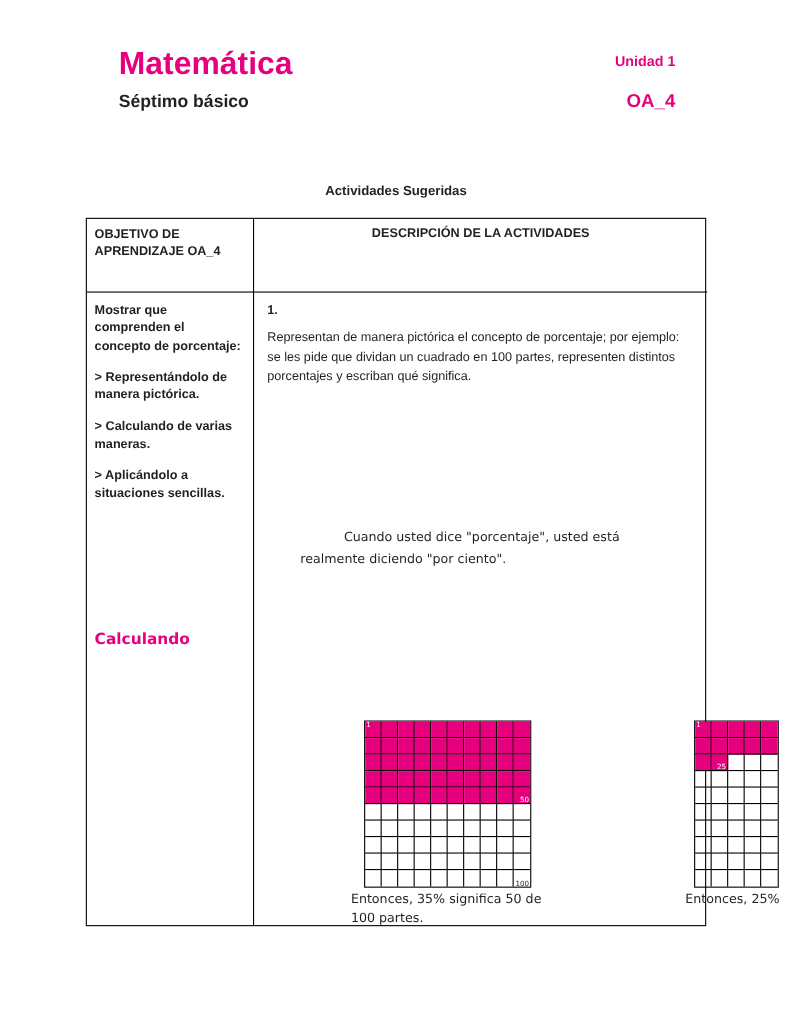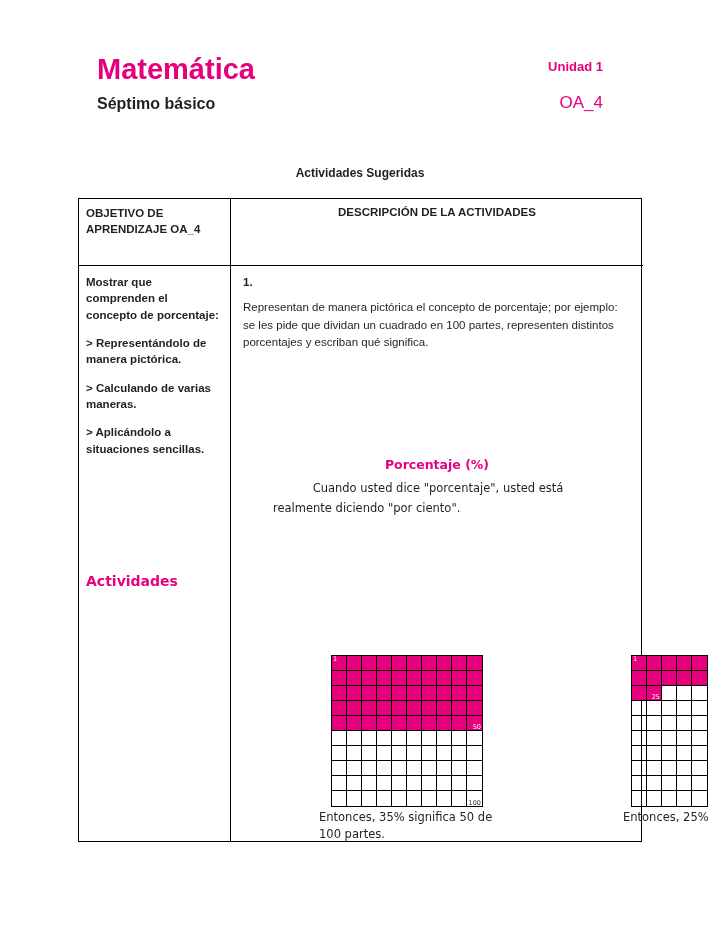--- a/index.html
+++ b/index.html
@@ -19,25 +19,24 @@
   .page {
     position: absolute;
     left: 0; top: 0;
     width: 720px;
     height: 932px;
   }
 
   
   .header {
     position: absolute;
-    left: 75px;
+    left: 86px;
     top: 38px;
     width: 566px;
     height: 80px;
-    margin-top: 11px;
   }
   .subject-title {
     position: absolute;
     left: 22px;
     top: 4px;
     font-size: 29px;
     font-weight: bold;
     color: #e6007e;
     letter-spacing: 0px;
   }
@@ -56,21 +55,21 @@
     font-size: 13px;
     font-weight: bold;
     color: #e6007e;
     text-align: left;
   }
   .oa-label {
     position: absolute;
     right: 38px;
     top: 44px;
     font-size: 17px;
-    font-weight: normal;
+    font-weight: bold;
     color: #e6007e;
     text-align: center;
   }
 
   
   .section-heading {
     position: absolute;
     left: 0;
     top: 166px;
     width: 720px;
@@ -288,30 +287,29 @@
     <div class="col-right"></div>
 
     <div class="hdr-left">OBJETIVO DE APRENDIZAJE OA_4</div>
     <div class="hdr-right">DESCRIPCIÓN DE LA ACTIVIDADES</div>
 
     <div class="cell-left">
       <p>Mostrar que comprenden el concepto de porcentaje:</p>
       <p>&gt; Representándolo de manera pictórica.</p>
       <p>&gt; Calculando de varias maneras.</p>
       <p>&gt; Aplicándolo a situaciones sencillas.</p>
-      <div class="skill-title">Actividades</div>
+      <div class="skill-title">Calculando</div>
     </div>
 
     <div class="cell-right">
       <div class="num-label">1.</div>
       <p class="activity-text">Representan de manera pictórica el concepto de porcentaje; por ejemplo: se les pide que dividan un cuadrado en 100 partes, representen distintos porcentajes y escriban qué significa.</p>
     </div>
 
     <div class="illustration">
-      <div class="ill-title">Porcentaje (%)</div>
       <div class="ill-line1">Cuando usted dice "porcentaje", usted está</div>
       <div class="ill-line2">realmente diciendo "por ciento".</div>
 
       <div class="grid" id="grid-100" style="grid-template-columns: repeat(10, 15px); grid-template-rows: repeat(10, 15px); width: 150px; height: 150px;">
           <div class="cell filled">
             <span class="cell-num tl">1</span>
           </div>
           <div class="cell filled"></div>
           <div class="cell filled"></div>
           <div class="cell filled"></div>

